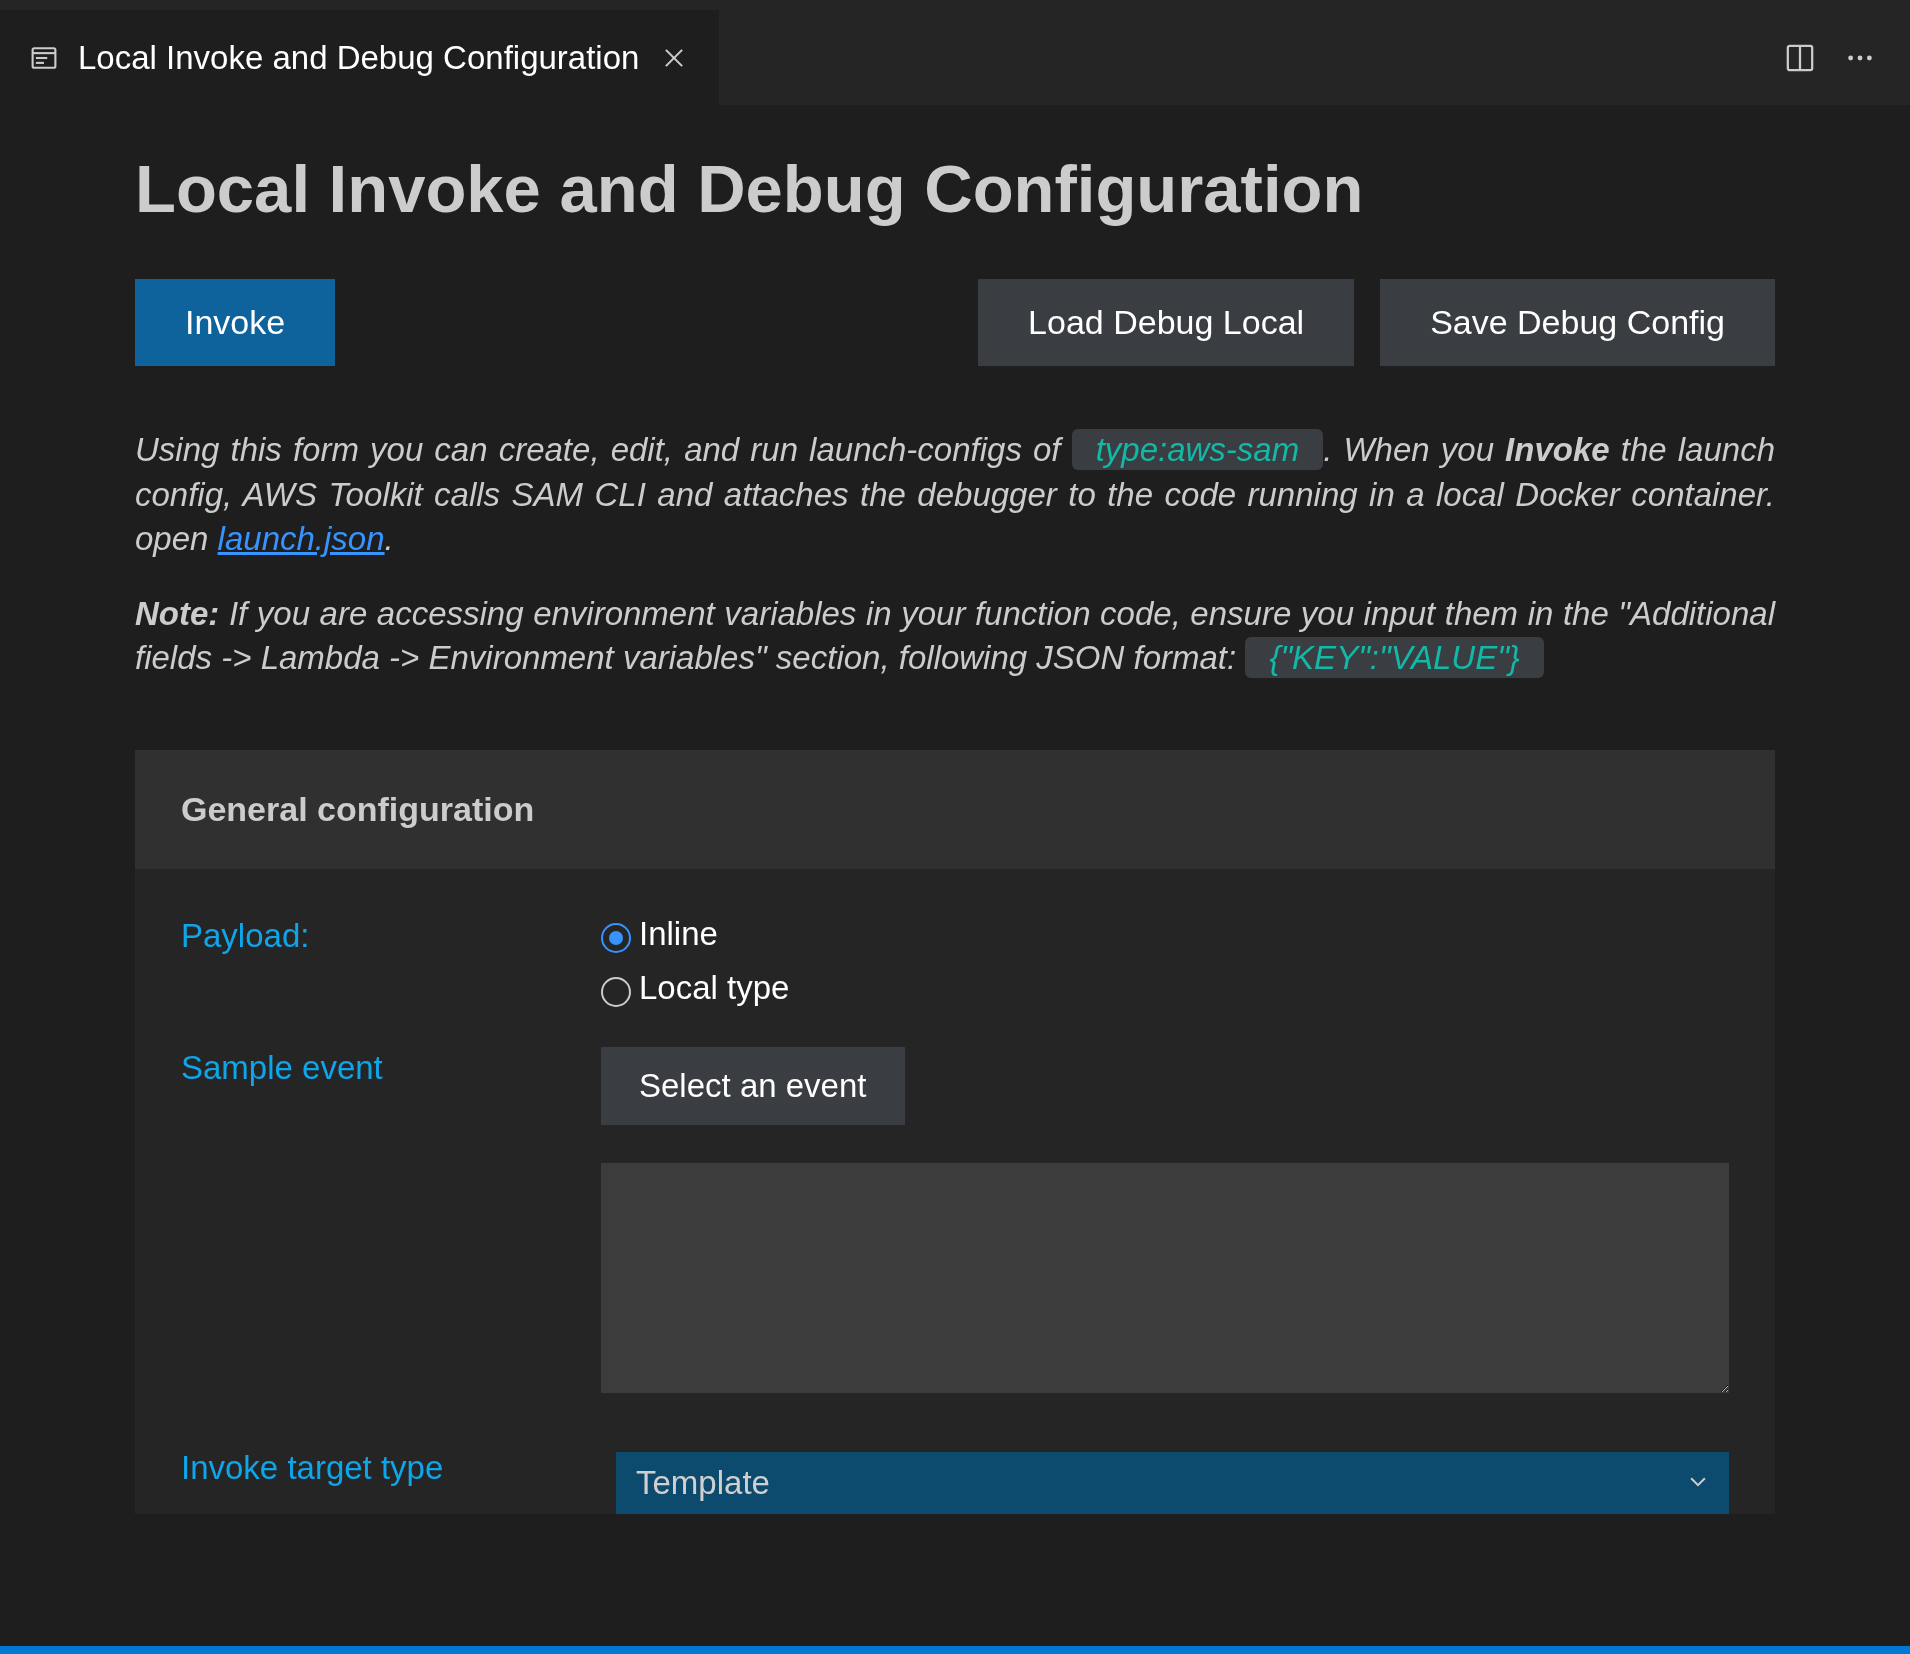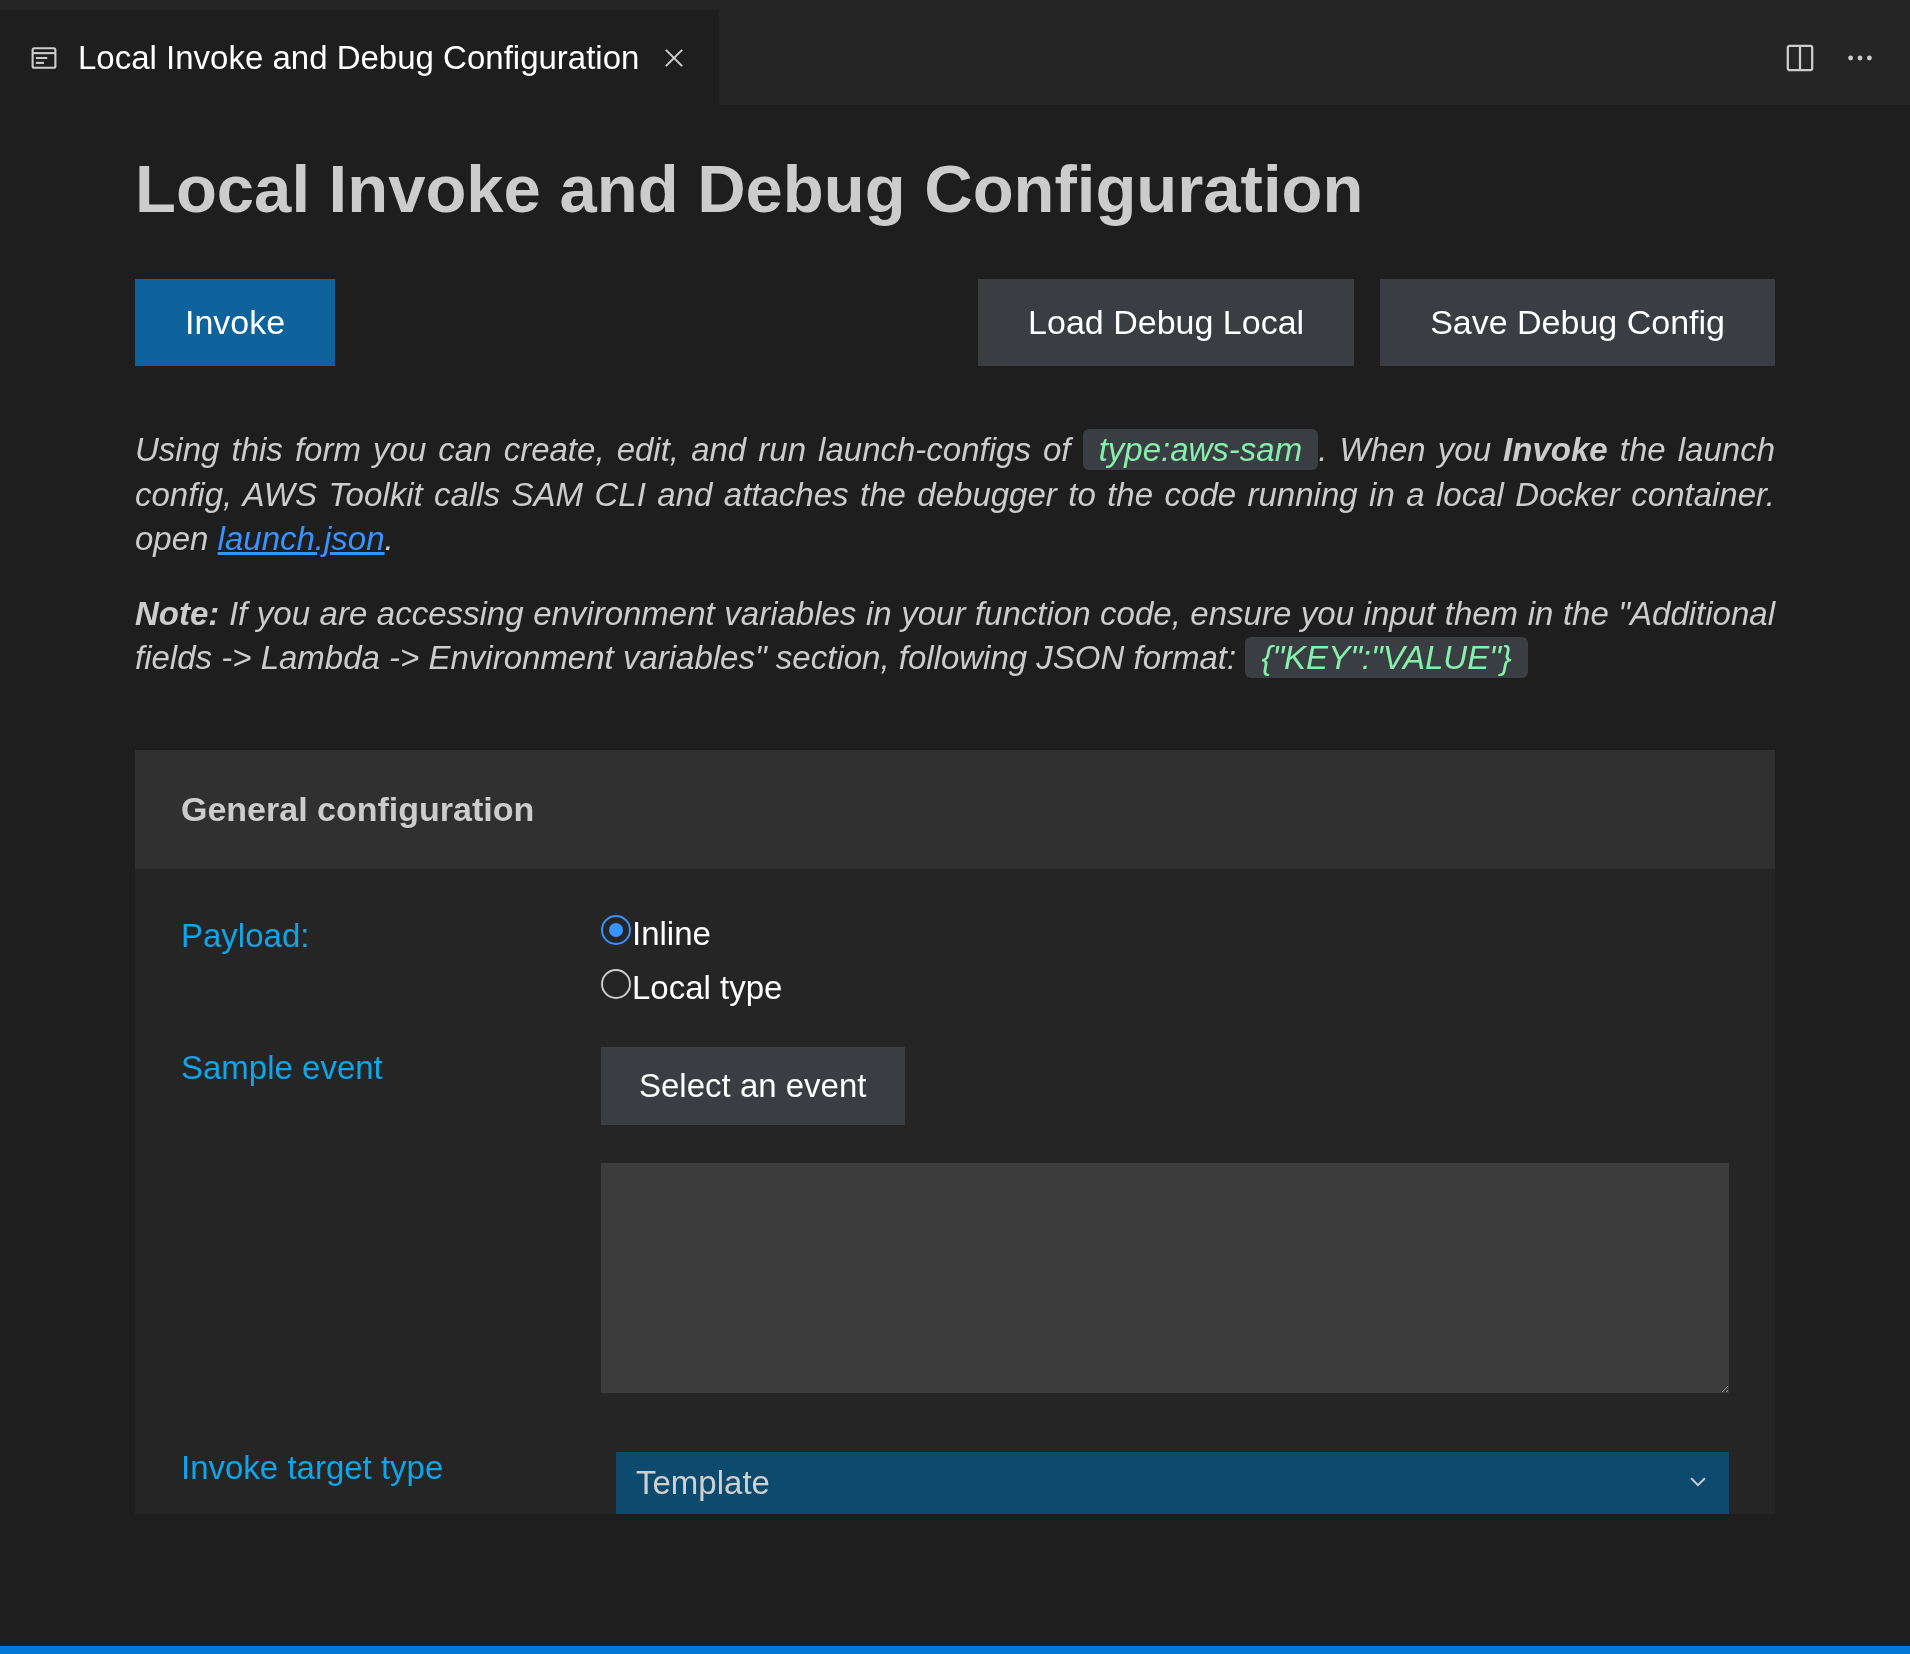--- a/index.html
+++ b/index.html
@@ -116,22 +116,22 @@
       color: #cccccc;
       text-align: justify;
       margin-bottom: 30px;
     }
     .description strong {
       font-weight: 700;
     }
     .code-chip {
       background: #3a3d41;
       border-radius: 6px;
-      padding: 2px 16px;
-      color: #86efac;
+      padding: 2px 24px;
+      color: #14b8a6;
       font-style: italic;
     }
     .link {
       color: #3794ff;
       text-decoration: underline;
       cursor: pointer;
     }
     .note-block {
       font-size: 33px;
       font-style: italic;
@@ -171,22 +171,22 @@
     .form-control {
       flex: 1;
     }
     .radio-group {
       display: flex;
       flex-direction: column;
       gap: 16px;
     }
     .radio-option {
       display: flex;
-      align-items: flex-start;
-      gap: 1px;
+      align-items: flex-end;
+      gap: 8px;
       cursor: pointer;
     }
     .radio-circle {
       width: 30px;
       height: 30px;
       border: 2px solid #3794ff;
       border-radius: 50%;
       display: inline-flex;
       align-items: center;
       justify-content: center;

